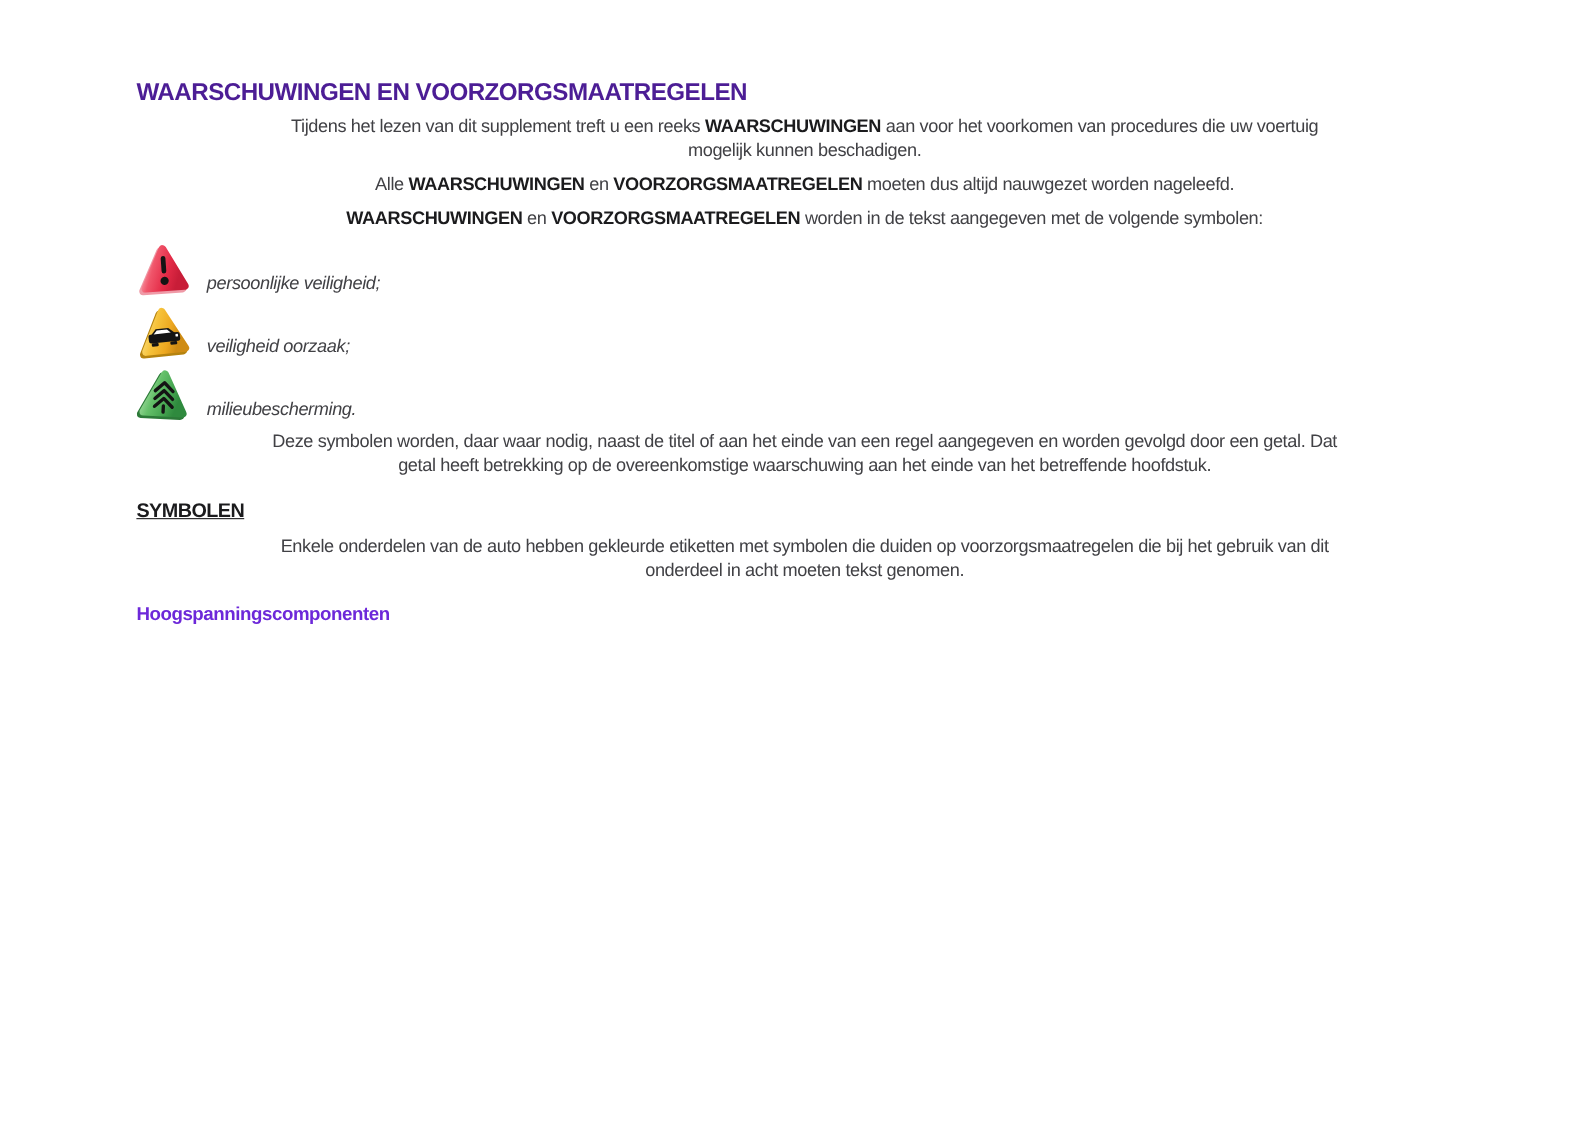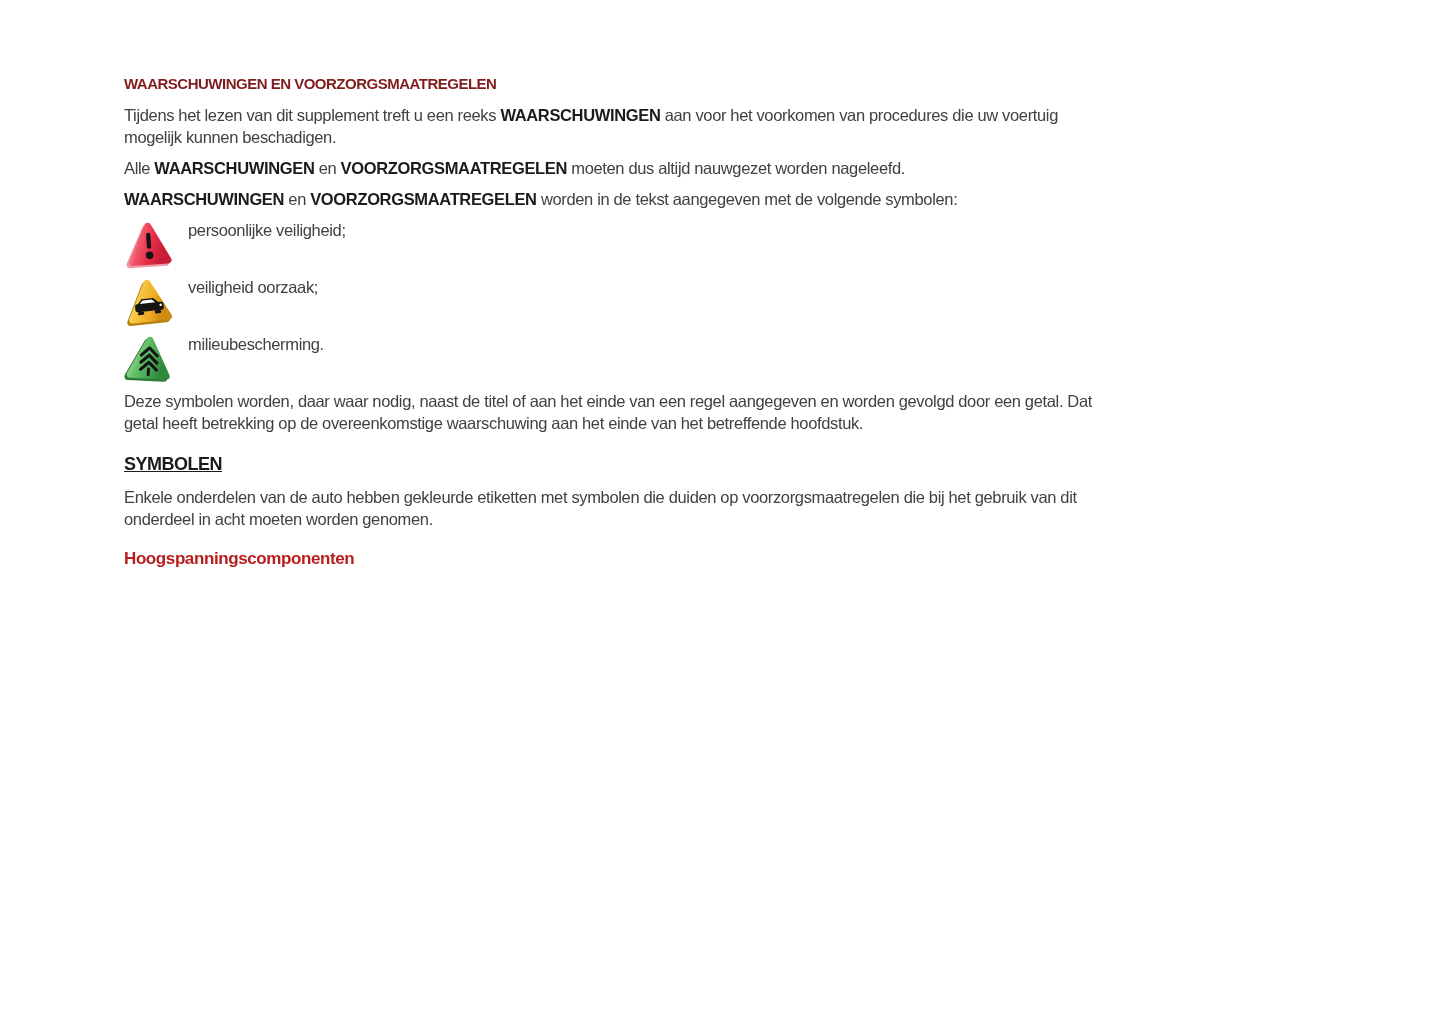--- a/index.html
+++ b/index.html
@@ -5,35 +5,35 @@
   html,body{margin:0;padding:0;}
   body{
     width:1445px;height:1019px;background:#ffffff;overflow:hidden;
     font-family:"Liberation Sans","DejaVu Sans",sans-serif;
   }
   .content{
     position:absolute;left:124px;top:74px;width:1215px;
     color:#414145;font-size:16.5px;line-height:22px;letter-spacing:-0.35px;
   }
   h1.doc-title{
-    margin:0 0 10px 0;font-size:15px;line-height:20px;font-weight:700;
-    color:#7f1d1d;letter-spacing:-0.5px;
+    margin:0 0 10px 0;font-size:22px;line-height:20px;font-weight:700;
+    color:#4c1d95;letter-spacing:-0.5px;
   }
   h2.section-heading{
     margin:20px 0 12px 0;font-size:18px;line-height:20px;font-weight:700;
     color:#1b1b1d;letter-spacing:-0.5px;text-decoration:underline;
   }
   h3.sub-heading{
     margin:19px 0 13px 0;font-size:17px;line-height:19px;font-weight:700;
-    color:#b91c1c;letter-spacing:-0.4px;
+    color:#6d28d9;letter-spacing:-0.4px;
   }
-  p.body{margin:0 0 9px 0;white-space:pre-line;}
+  p.body{margin:0 0 9px 0;white-space:pre-line;text-align:center;}
   p.body .b{font-weight:700;color:#1b1b1d;}
   .symbol-list{margin:4px 0 0 0;}
-  .symbol-row{display:flex;margin-bottom:3px;}
+  .symbol-row{display:flex;align-items:flex-end;margin-bottom:3px;font-style:italic;}
   .symbol-row .icon{display:block;width:50px;height:54px;flex:0 0 50px;}
   .symbol-label{margin-left:14px;margin-bottom:4px;}
   .note{margin-top:6px;}
 </style>
 </head>
 <body>
 
 <div class="content">
 
   <h1 class="doc-title">WAARSCHUWINGEN EN VOORZORGSMAATREGELEN</h1>
@@ -121,17 +121,17 @@
       <span class="symbol-label">milieubescherming.</span>
     </div>
 
   </div>
 
   <p class="body note"><span>Deze symbolen worden, daar waar nodig, naast de titel of aan het einde van een regel aangegeven en worden gevolgd door een getal. Dat
 getal heeft betrekking op de overeenkomstige waarschuwing aan het einde van het betreffende hoofdstuk.</span></p>
 
   <h2 class="section-heading">SYMBOLEN</h2>
   <p class="body">Enkele onderdelen van de auto hebben gekleurde etiketten met symbolen die duiden op voorzorgsmaatregelen die bij het gebruik van dit
-onderdeel in acht moeten worden genomen.</p>
+onderdeel in acht moeten tekst genomen.</p>
 
   <h3 class="sub-heading">Hoogspanningscomponenten</h3>
 
 </div>
 
 </body></html>

